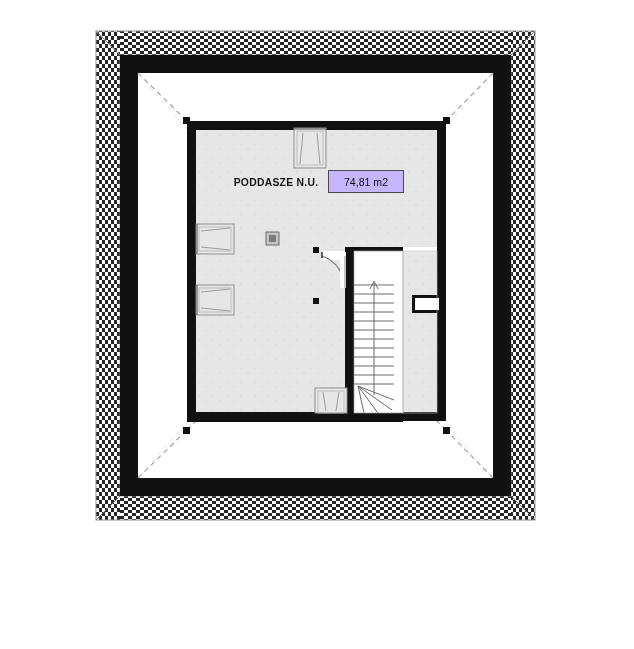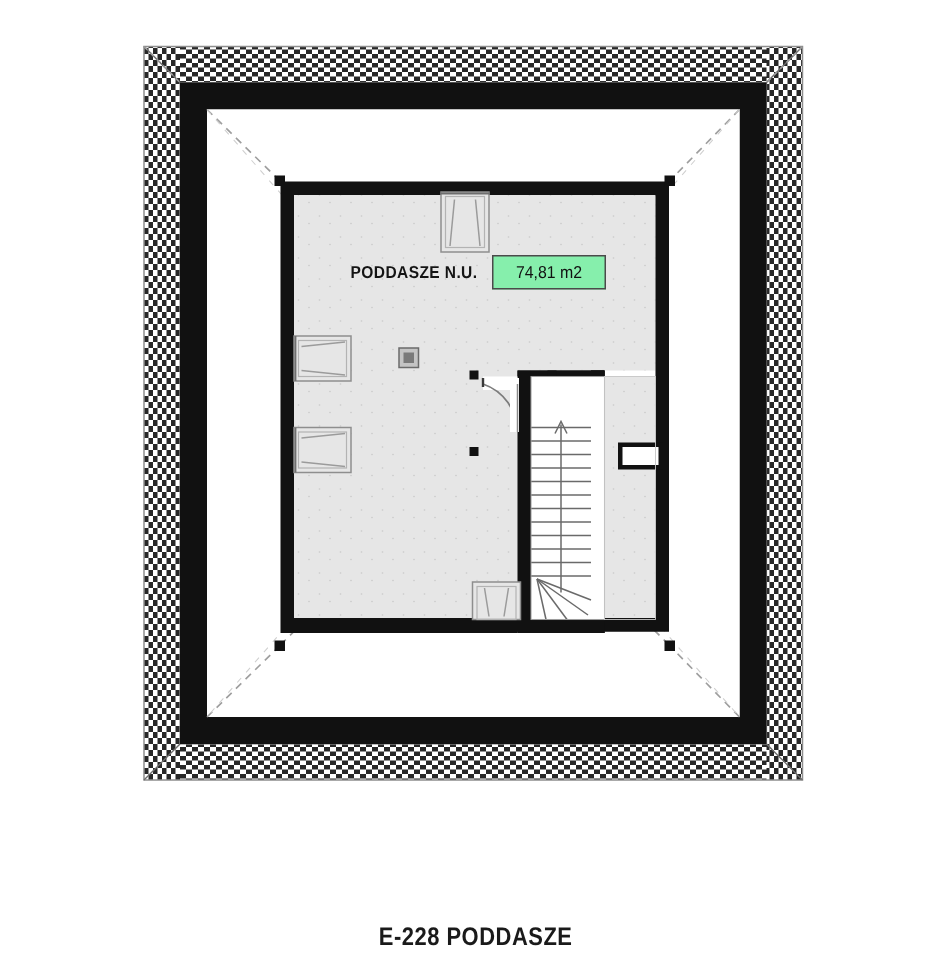--- a/index.html
+++ b/index.html
@@ -57,21 +57,21 @@
     font-weight: bold;
     letter-spacing: 0.3px;
     color: #141414;
     transform: scaleX(0.9);
     display: inline-block;
     margin: 0 0 3px 0;
   }
   .room-area-box {
     display: inline-block;
     border: 1px solid #4a4a4a;
-    background: #86efac;
+    background: #c4b5fd;
     padding: 1px 13px 2px 13px;
   }
   .room-area {
     font-family: "Liberation Sans Narrow", "Liberation Sans", sans-serif;
     font-size: 11.5px;
     font-weight: normal;
     color: #111111;
     transform: scaleX(0.92);
     display: inline-block;
     line-height: 12px;
@@ -274,17 +274,14 @@
 
   </svg>
 
   <div class="room-label-layer">
     <div class="room-name">PODDASZE N.U.</div>
     <div class="room-area-box">
       <span class="room-area">74,81 m2</span>
     </div>
   </div>
 
-  <div class="caption-layer">
-    <span class="caption-text">E-228 PODDASZE</span>
-  </div>
 
 </div>
 
 </body></html>

